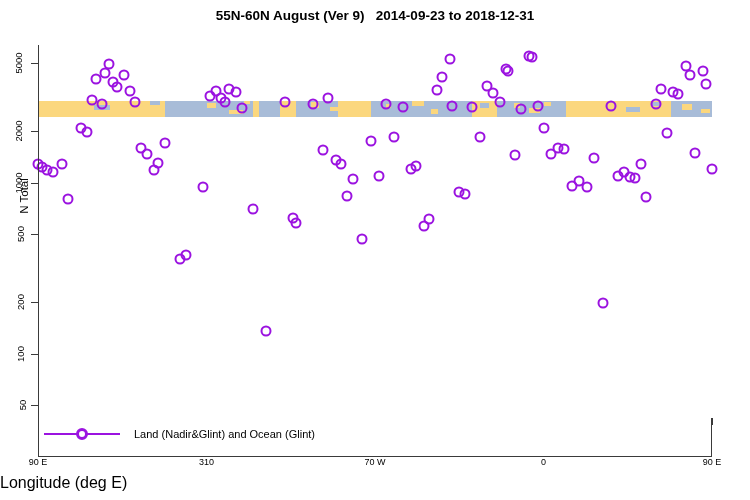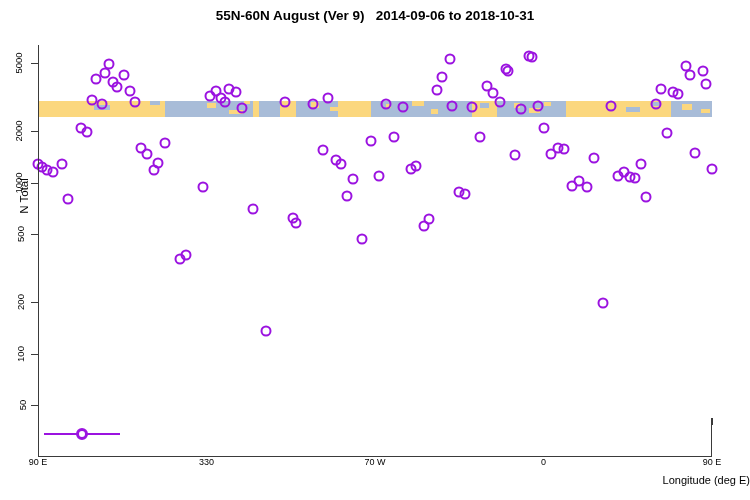--- a/index.html
+++ b/index.html
@@ -30,37 +30,37 @@
   .ytick{position:absolute;left:31px;width:7px;height:1px;background:#3a3a3a;}
   .ytlab-wrap{position:absolute;left:0px;width:29px;text-align:right;font-size:9.5px;color:#000;}
   .ytlab-rot{display:inline-block;transform:rotate(-90deg);transform-origin:center;}
 
   #ylabel{position:absolute;left:-16px;top:190px;width:80px;text-align:center;
     font-size:11.5px;color:#000;transform:rotate(-90deg);transform-origin:center;}
 
   
   .xtick{position:absolute;top:418px;width:1px;height:7px;background:#3a3a3a;}
   .xtlab{position:absolute;top:457px;font-size:9px;color:#000;transform:translateX(-50%);white-space:nowrap;}
-  #xlabel{position:absolute;left:0;top:474px;width:750px;text-align:right;font-size:11px;color:#000;}
+  #xlabel{position:absolute;left:0;top:474px;width:750px;text-align:left;font-size:16px;color:#000;}
 
   
   #landsea-strip{position:absolute;left:0;top:0;width:674px;height:16px;overflow:hidden;}
   .ocean-seg{position:absolute;top:0;height:16px;background:#A8BCD8;}
   .land-isle{position:absolute;background:#FBD77E;}
   .ocean-isle{position:absolute;background:#A8BCD8;}
 
   .pt{position:absolute;width:11px;height:11px;border:2.6px solid #9B13E0;border-radius:50%;
       box-sizing:border-box;background:transparent;transform:translate(-50%,-50%);}
 </style>
 </head>
 <body>
 
 <div id="figure">
 
-  <div id="chart-title">55N-60N August (Ver 9)   2014-09-06 to 2018-10-31</div>
+  <div id="chart-title">55N-60N August (Ver 9)   2014-09-23 to 2018-12-31</div>
 
   <div id="plot-area">
     <div id="landsea-strip" style="top: 56.0453px; background: rgb(251, 215, 126);">
         <div class="ocean-seg" style="left: 127.311px; width: 87.9944px;"></div>
         <div class="ocean-seg" style="left: 220.922px; width: 20.5944px;"></div>
         <div class="ocean-seg" style="left: 258.367px; width: 41.1889px;"></div>
         <div class="ocean-seg" style="left: 333.256px; width: 101.1px;"></div>
         <div class="ocean-seg" style="left: 458.694px; width: 69.2722px;"></div>
         <div class="ocean-seg" style="left: 632.811px; width: 44.9333px;"></div>
         <div class="land-isle" style="left: 168.5px; top: 2px; width: 9px; height: 5px;"></div>
@@ -202,32 +202,33 @@
       <div class="ytlab-wrap" style="top: 166.753px; height: 32px; line-height: 32px;"><span class="ytlab-rot">1000</span></div>
       <div class="ytick" style="top: 131.316px;"></div>
       <div class="ytlab-wrap" style="top: 115.316px; height: 32px; line-height: 32px;"><span class="ytlab-rot">2000</span></div>
       <div class="ytick" style="top: 63.3191px;"></div>
       <div class="ytlab-wrap" style="top: 47.3191px; height: 32px; line-height: 32px;"><span class="ytlab-rot">5000</span></div>
     </div>
   <div id="xticks-layer">
       <div class="xtick" style="left: 38px;"></div>
       <div class="xtlab" style="left: 38px;">90 E</div>
       <div class="xtick" style="left: 206.5px;"></div>
-      <div class="xtlab" style="left: 206.5px;">330</div>
+      <div class="xtlab" style="left: 206.5px;">310</div>
       <div class="xtick" style="left: 375px;"></div>
       <div class="xtlab" style="left: 375px;">70 W</div>
       <div class="xtick" style="left: 543.5px;"></div>
       <div class="xtlab" style="left: 543.5px;">0</div>
       <div class="xtick" style="left: 712px;"></div>
       <div class="xtlab" style="left: 712px;">90 E</div>
     </div>
 
   <div id="ylabel">N Total</div>
   <div id="xlabel">Longitude (deg E)</div>
 
   <div id="legend-box"></div>
   <div id="legend-entry">
     <span class="legend-line"></span>
     <span class="legend-mark"></span>
     <span class="legend-line"></span>
+    <span id="legend-label">Land (Nadir&amp;Glint) and Ocean (Glint)</span>
   </div>
 
 </div>
 
 </body></html>

